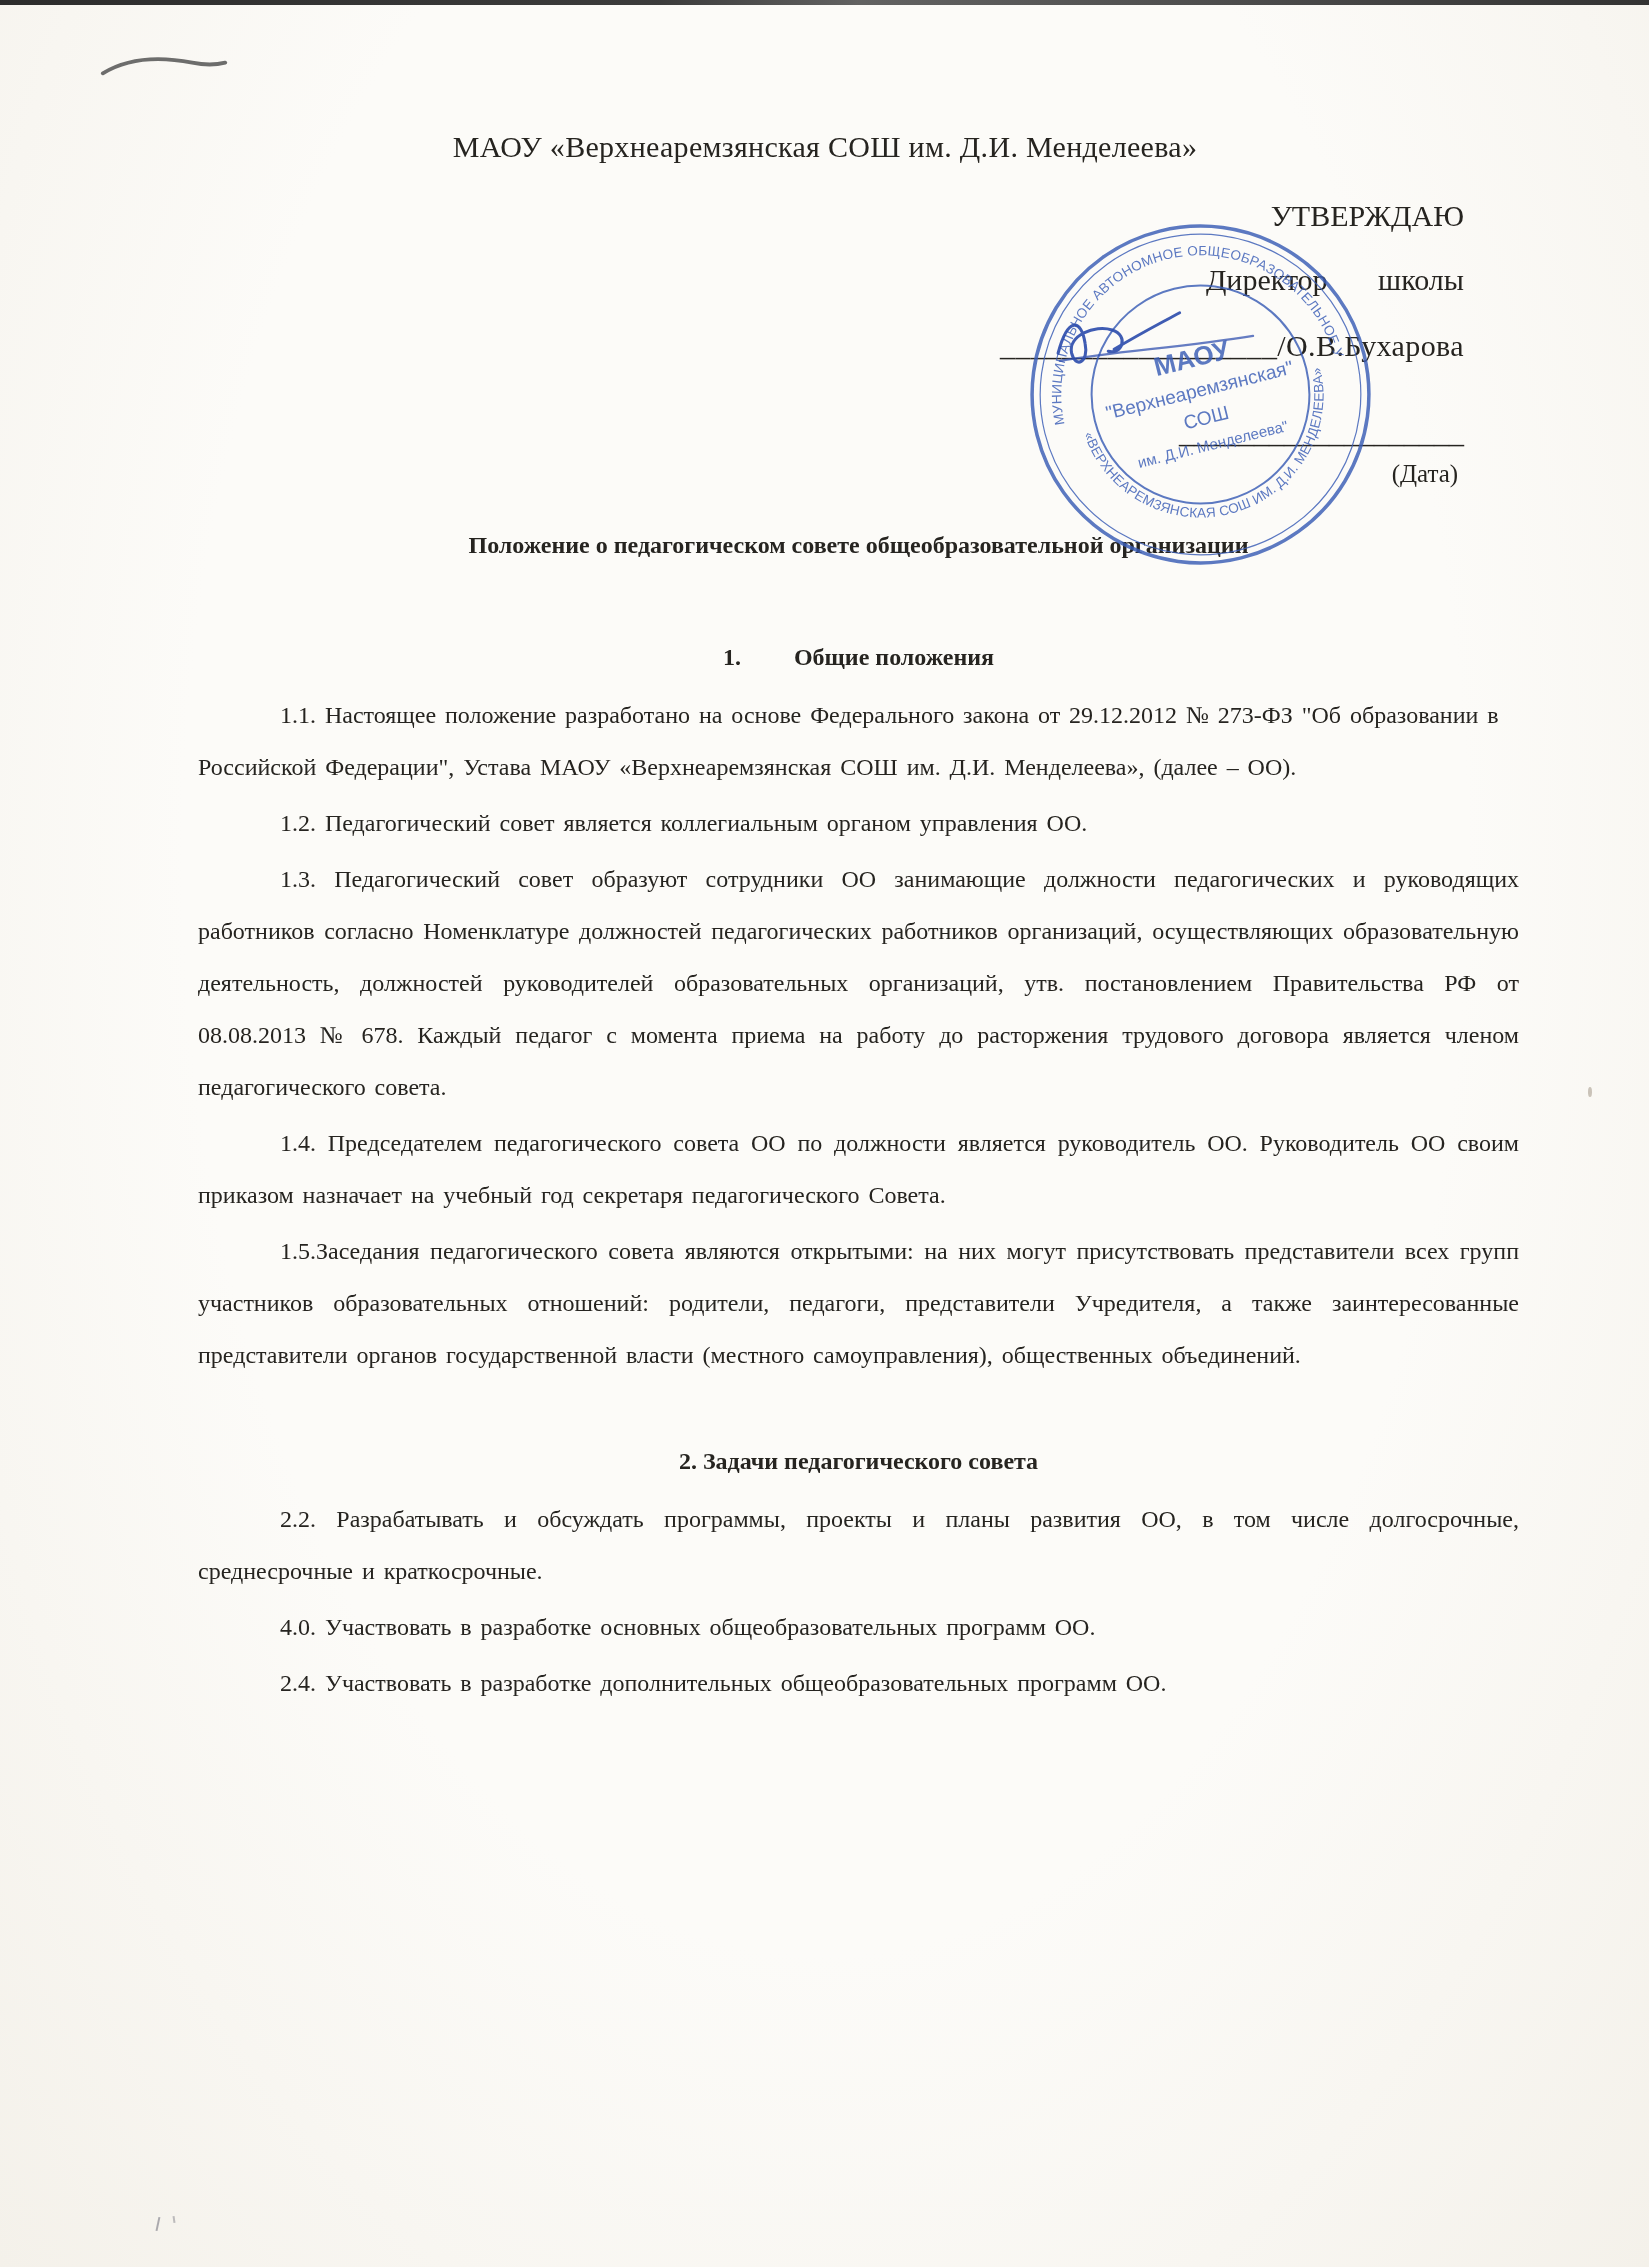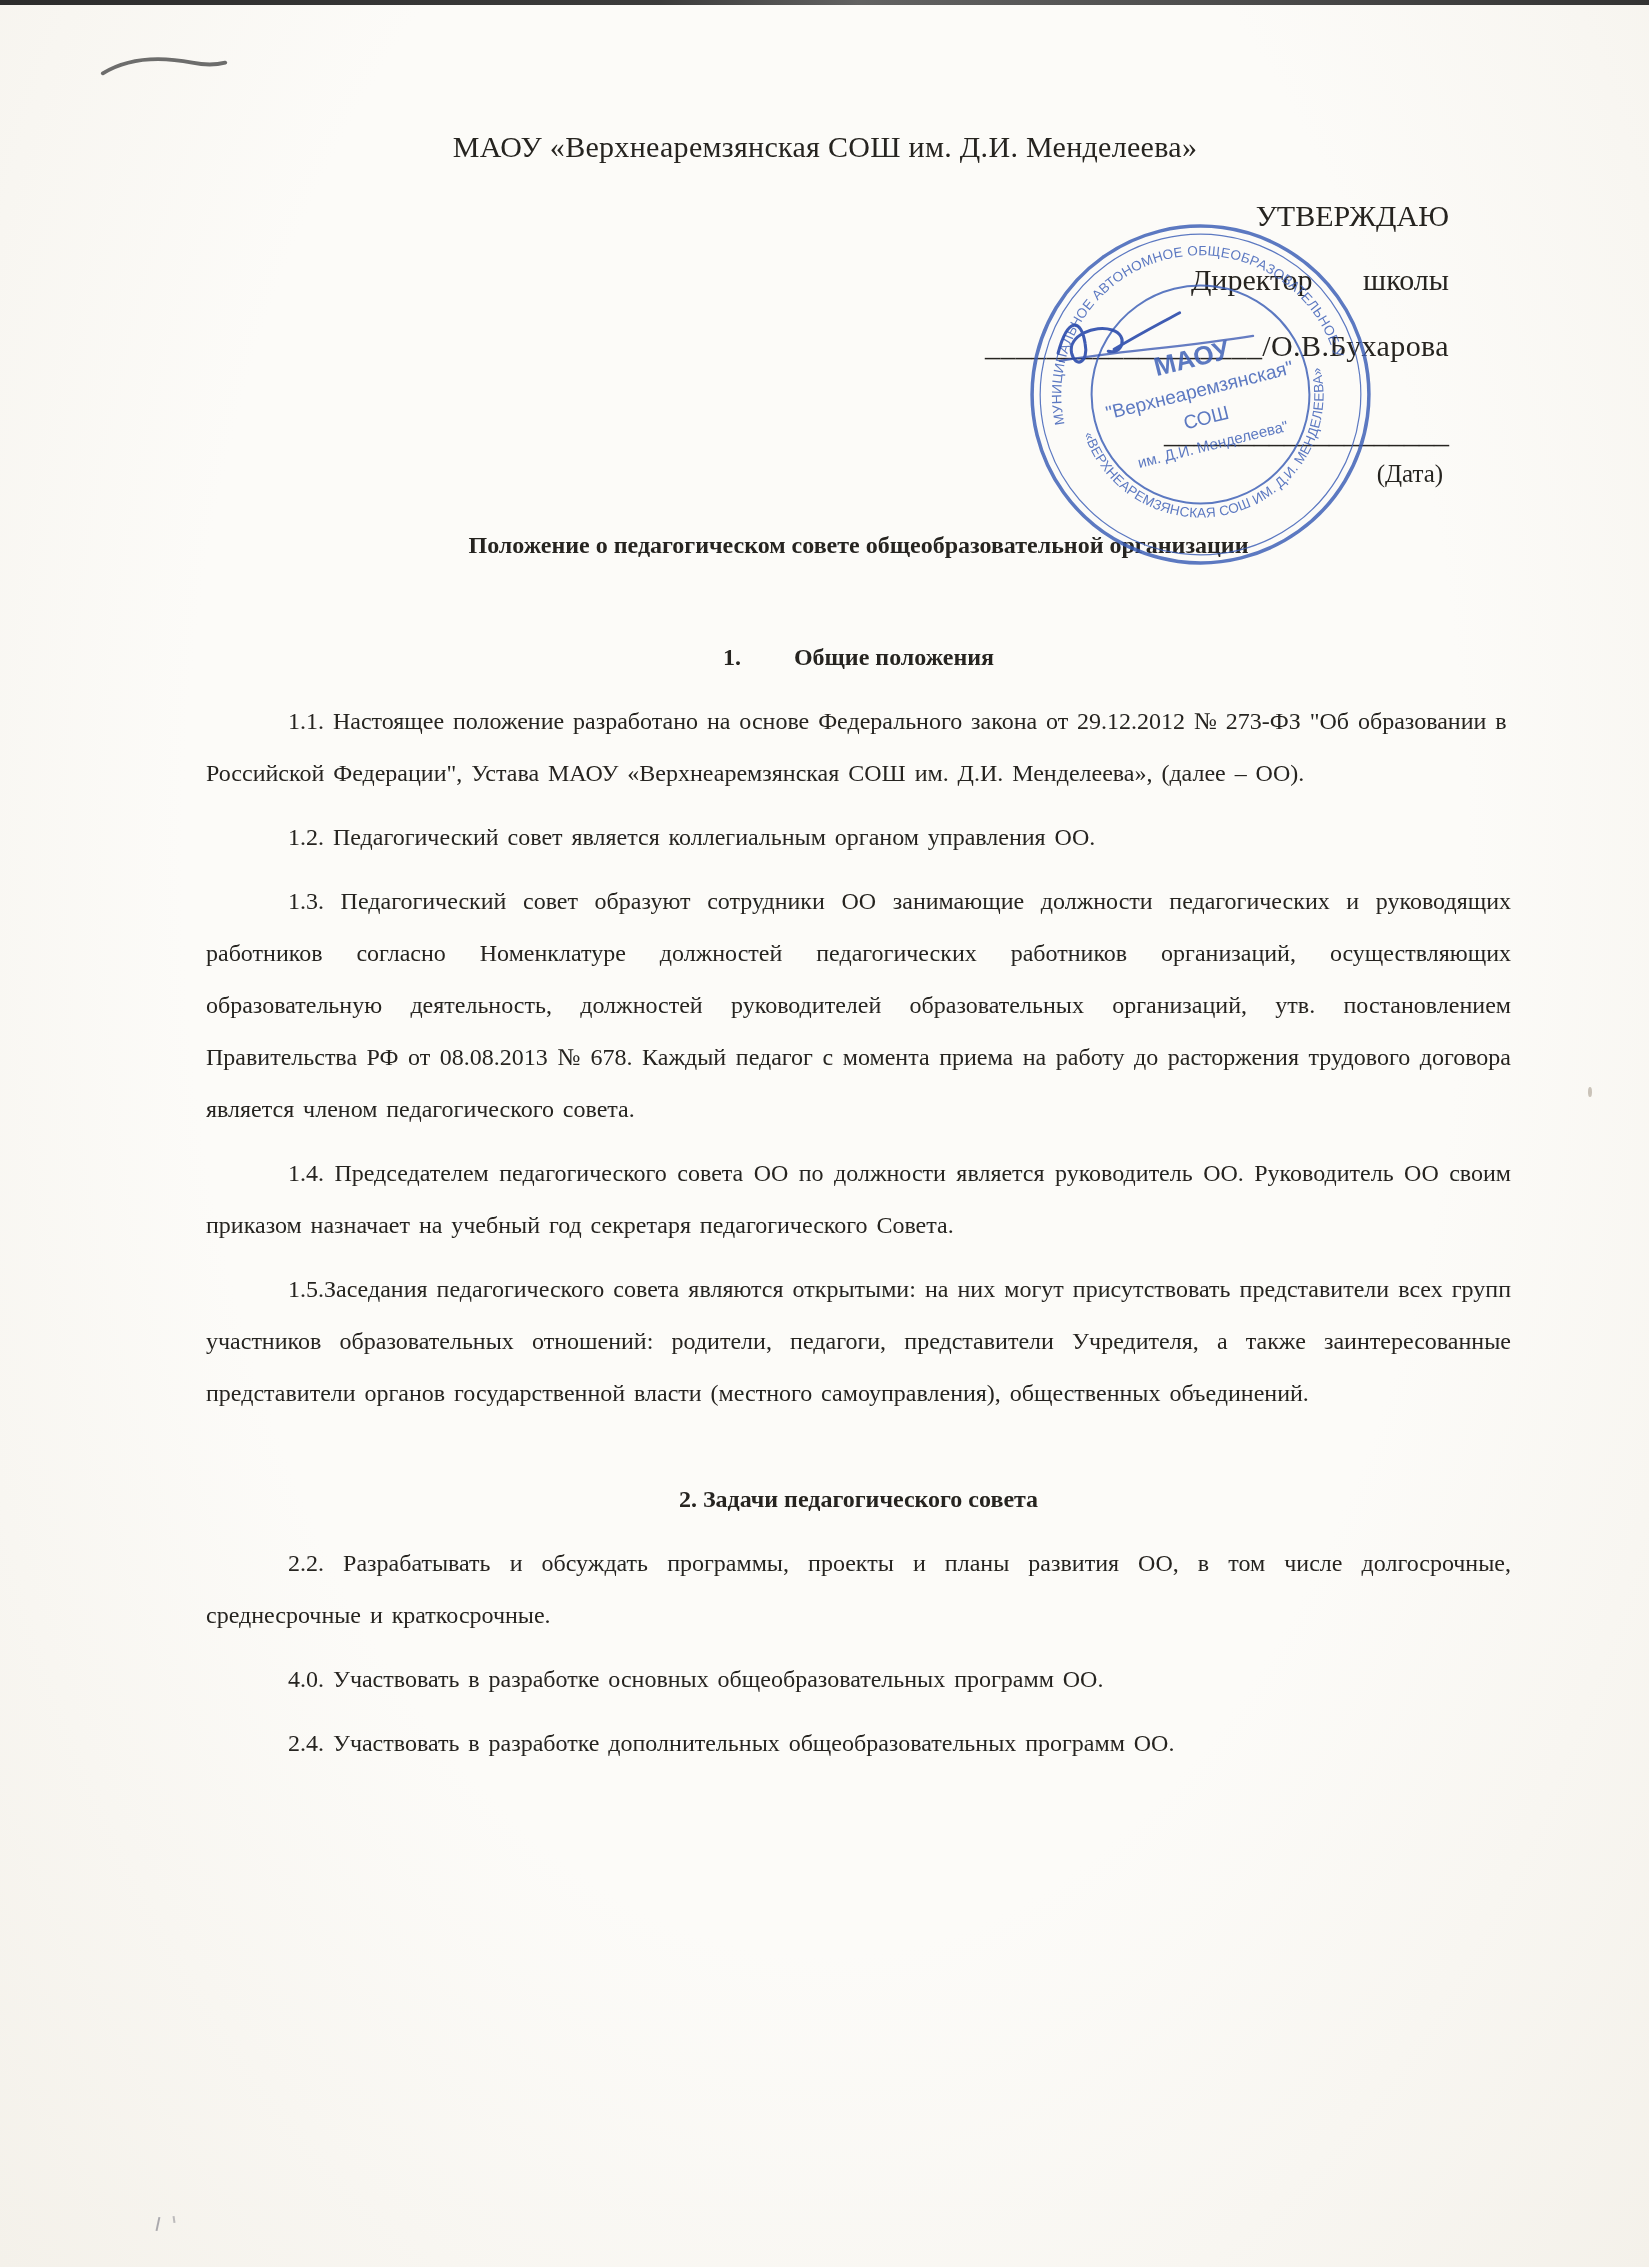--- a/index.html
+++ b/index.html
@@ -17,21 +17,21 @@
     position:absolute;top:0;left:0;width:100%;height:4.9px;
     background:linear-gradient(90deg,#1b1b1b 0%,#2b2b2b 40%,#555 52%,#222 100%);
     opacity:.92;
   }
   .pen-mark{position:absolute;left:97px;top:50px;width:136px;height:35px;}
   .org-header{
     position:absolute;top:130px;left:0;width:100%;
     text-align:center;font-size:30px;letter-spacing:0.3px;z-index:1;
   }
   .approval{
-    position:absolute;top:197px;right:201px;width:621px;
+    position:absolute;top:197px;right:186px;width:621px;
     text-align:right;font-size:30px;line-height:37px;z-index:2;
   }
   .approve-word{margin-bottom:27px;}
   .director-line{margin-bottom:29px;word-spacing:43px;}
   .sig-line{margin-bottom:50px;letter-spacing:0.4px;}
   .date-underline{margin-bottom:3.9px;}
   .date-caption{font-size:25px;padding-right:5.8px;}
   .stamp{
     position:absolute;left:1019px;top:213px;width:363px;height:363px;
     transform:rotate(-14deg);z-index:3;opacity:.82;
@@ -53,21 +53,21 @@
   .signature{position:absolute;left:1046px;top:303px;width:223px;height:83px;z-index:4;opacity:.92;}
   .signature path{stroke:var(--ink-blue,#2f4fae);fill:none;stroke-linecap:round;}
   .doc-body{
     position:absolute;left:194px;top:519px;width:1329px;
     font-size:24px;line-height:52px;z-index:1;
   }
   .doc-title{text-align:center;font-weight:bold;margin-bottom:60px;}
   .sec-heading{text-align:center;font-weight:bold;margin-bottom:5.8px;}
   .sec1-text{margin-left:53px;}
   .sec2{margin-top:54px;}
-  .para{margin:12px;text-indent:82px;text-align:justify;word-spacing:2.9px;}
+  .para{margin:4px;text-indent:82px;text-align:justify;word-spacing:2.9px;}
   .para.no-justify{text-align:left;}
   .artifact-bl{
     position:absolute;left:157px;bottom:37px;width:1.9px;height:13.6px;
     background:rgba(80,80,95,.45);transform:rotate(12deg);
   }
   .artifact-bl2{
     position:absolute;left:173px;bottom:45px;width:1.9px;height:6.8px;
     background:rgba(80,80,95,.35);transform:rotate(-8deg);
   }
   .artifact-right{

